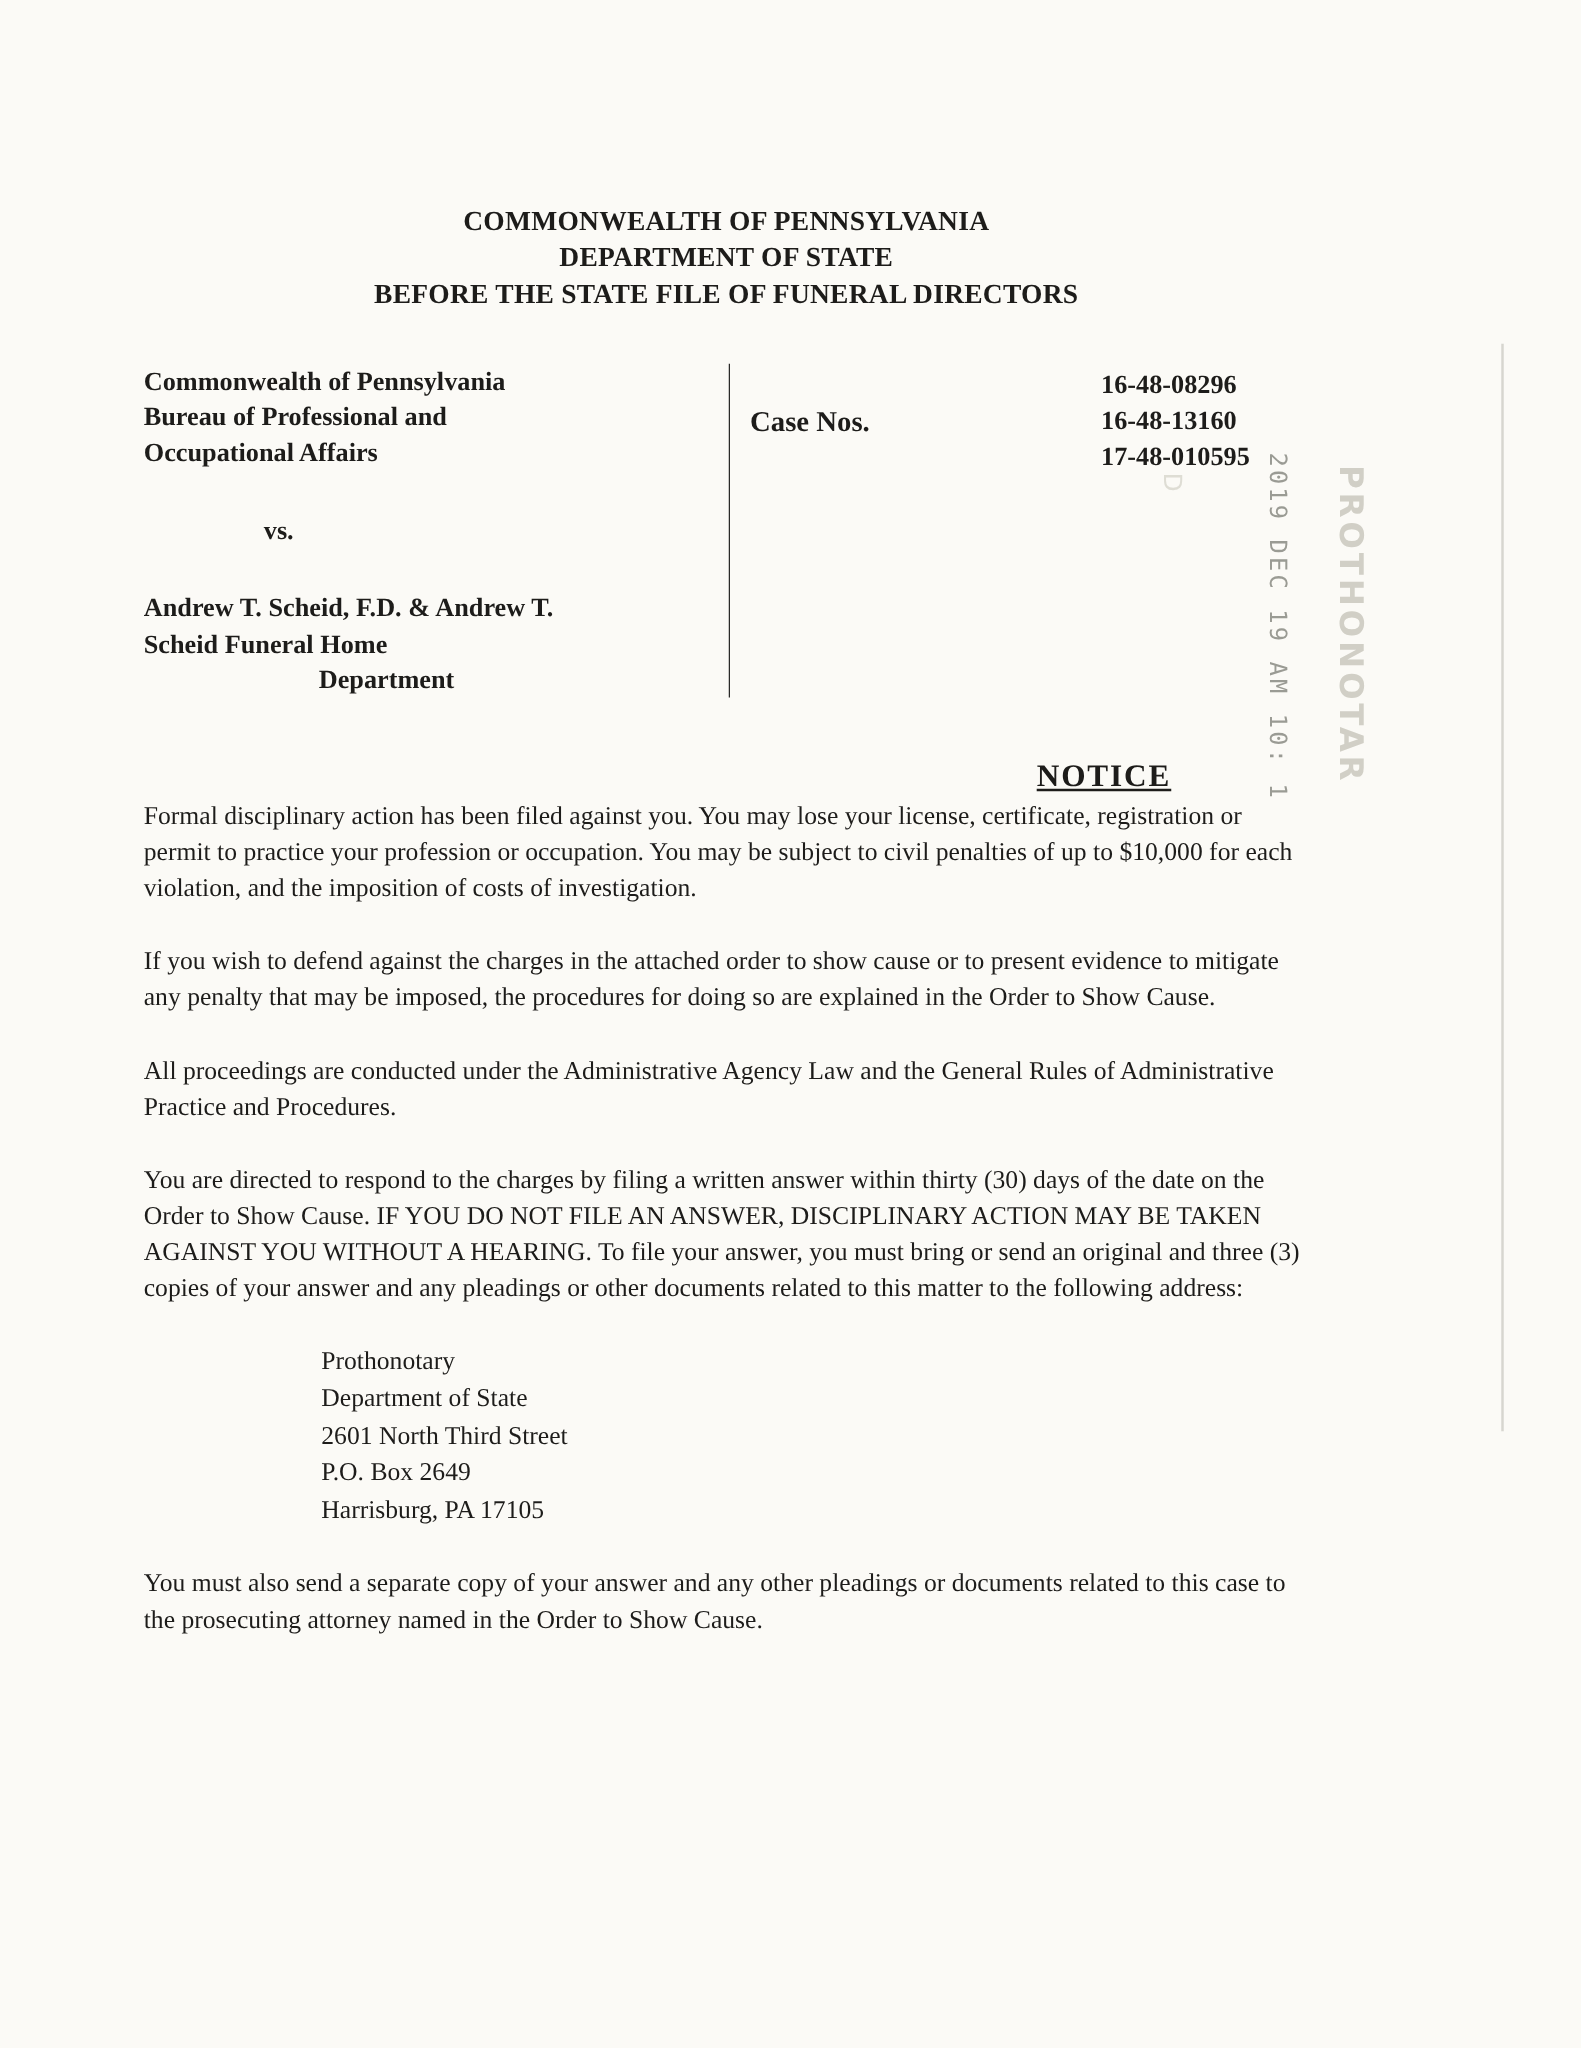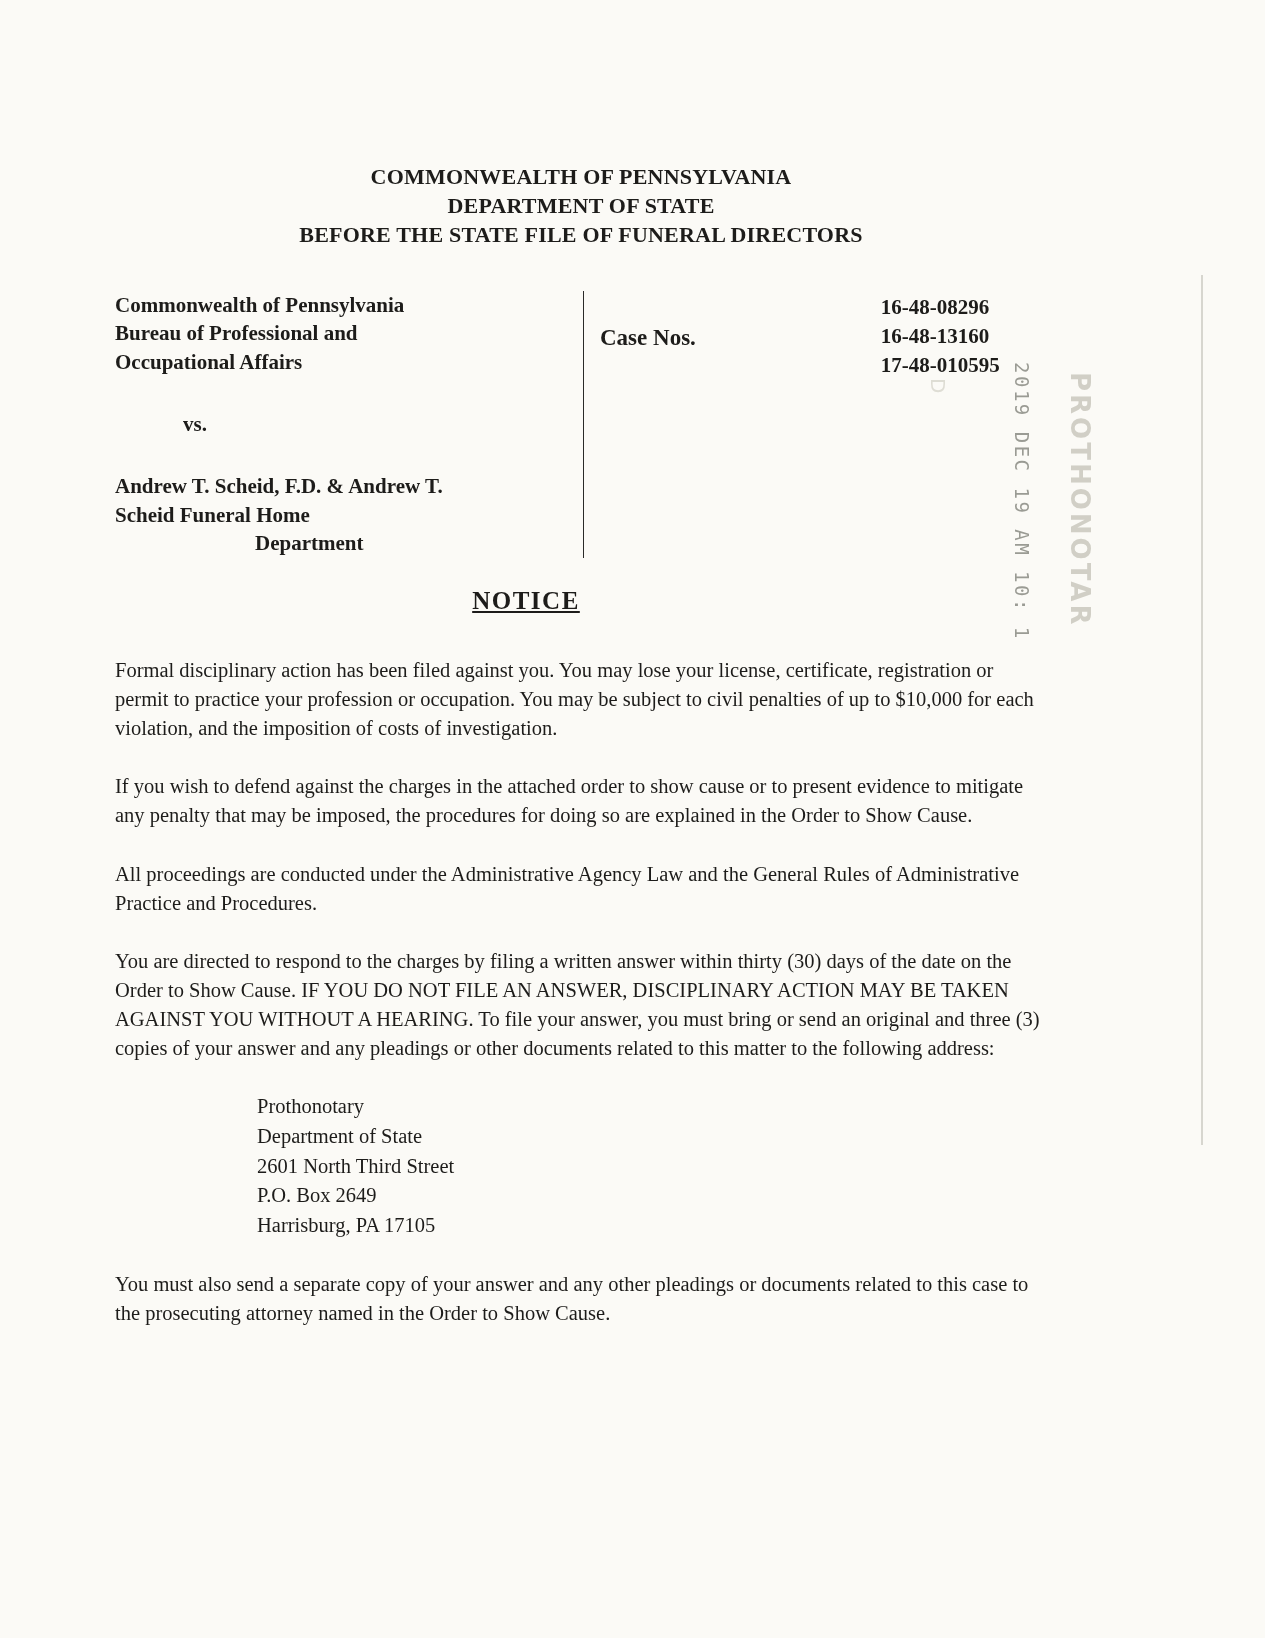--- a/index.html
+++ b/index.html
@@ -44,21 +44,21 @@
     min-height: 255px;
   }
   .caption-left {
     width: 468px;
     flex: 0 0 468px;
     font-weight: bold;
     font-size: 21px;
     line-height: 1.35;
   }
   .caption-left .vs {
-    margin: 34px 0 34px 68px;
+    margin: 34px 0 34px 96px;
   }
   .caption-left .respondents {
     margin-left: 140px;
   }
   .caption-divider {
     flex: 0 0 1px;
     width: 1px;
     background: #2a2a28;
     margin-right: 16px;
   }
@@ -74,32 +74,31 @@
     margin-top: 29px;
   }
   .case-numbers {
     margin-left: 185px;
     font-weight: bold;
     font-size: 21px;
     line-height: 1.38;
     text-align: left;
   }
   .notice-title {
-    text-align: center;
+    text-align: right;
     font-weight: bold;
     font-size: 25px;
     letter-spacing: 1.5px;
     text-decoration: underline;
-    margin: 25px 110px 0 0;
+    margin: 46px 110px 0 0;
   }
   .body-copy p {
     margin: 0 0 29px 0;
   }
   .body-copy p:first-child {
-    margin-top: 38px;
   }
   .address-block {
     margin: 0 0 29px 142px;
     line-height: 1.45;
     font-family: Liberation Serif, serif;
   }
   .stamp {
     position: absolute;
     transform-origin: top left;
     transform: rotate(90deg);

